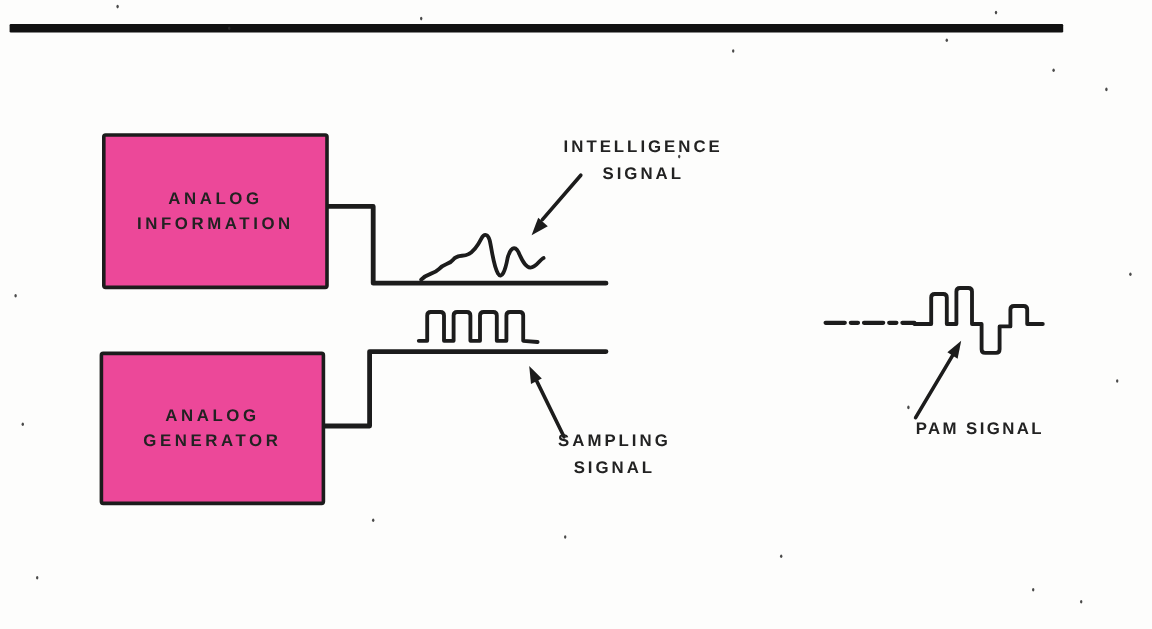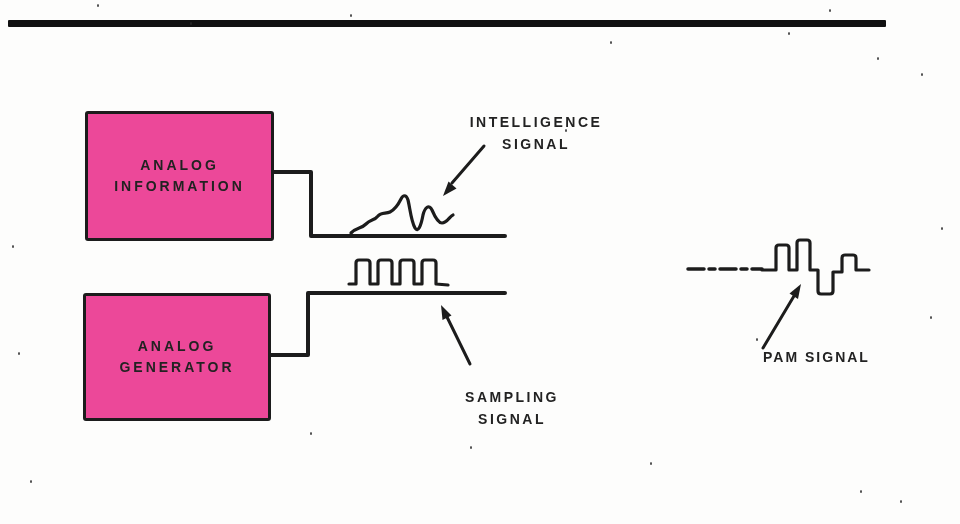--- a/index.html
+++ b/index.html
@@ -54,21 +54,21 @@
     position: absolute;
     text-align: center;
     font-size: 14px;
     font-weight: 700;
     letter-spacing: 2.5px;
     line-height: 1.6;
     color: #222222;
     white-space: nowrap;
   }
   .ann-intelligence { left: 448px; top: 111px; width: 176px; }
-  .ann-sampling     { left: 432px; top: 386px; width: 160px; }
+  .ann-sampling     { left: 432px; top: 356px; width: 160px; }
   .ann-pam          { left: 744px; top: 346px; width: 145px; letter-spacing: 2px; }
   .speckle {
     position: absolute;
     width: 2px; height: 3px;
     background: #2a2a2a;
     border-radius: 50%;
     opacity: 0.85;
   }
 </style>
 </head>

